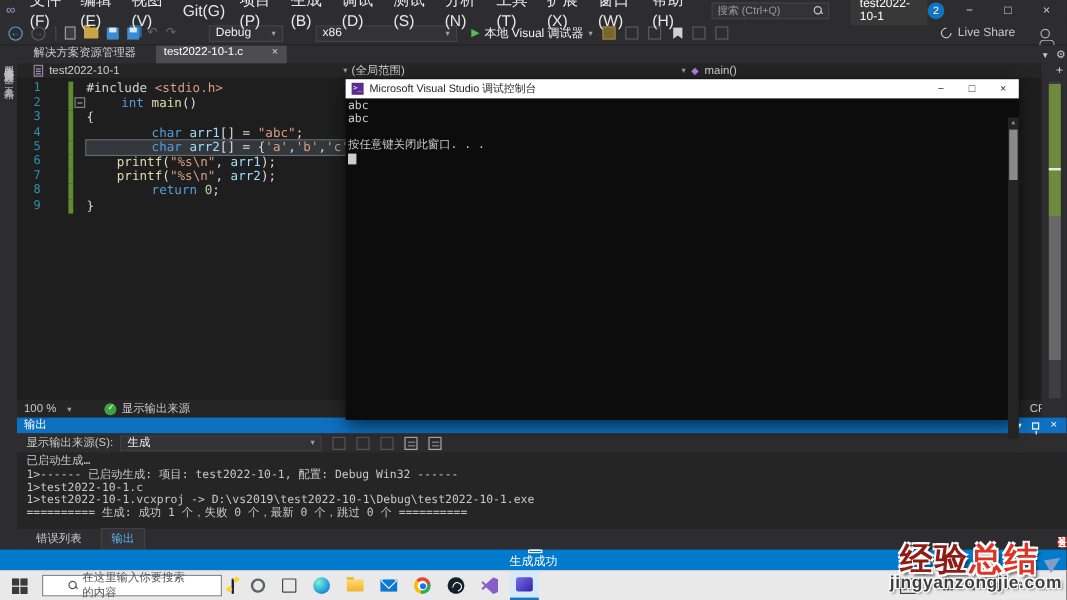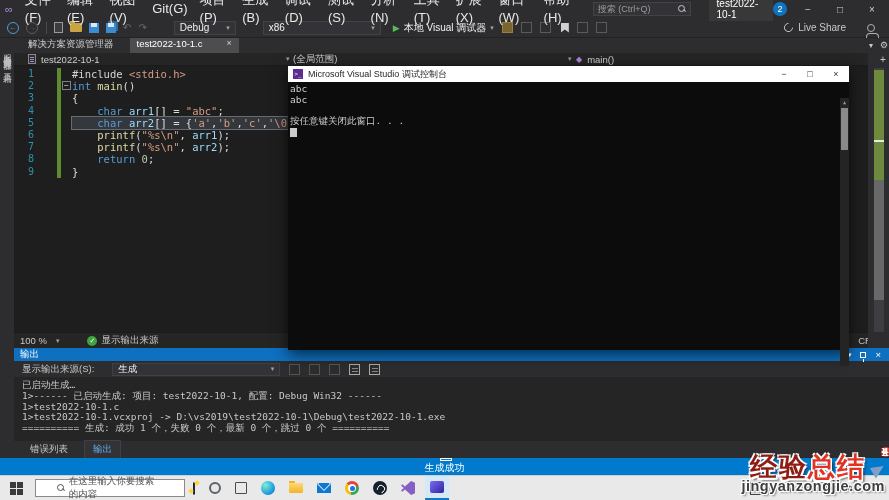--- a/index.html
+++ b/index.html
@@ -72,21 +72,21 @@
   
   .editor{position:absolute;left:14px;top:66px;width:854px;height:266px;background:#1e1e1e;padding-top:2px;}
   .cline{display:flex;height:12.2px;line-height:12.2px;font-family:"DejaVu Sans Mono","Liberation Mono",monospace;font-size:10.5px;}
   .lnum{width:20px;text-align:right;color:#2b91af;font-size:10px;}
   .gsp{width:23px;}
   .gbar{width:4px;background:#618b2f;}
   .fold{width:9px;height:9px;margin:1px 1px 0 1px;font-size:8px;line-height:7px;text-align:center;color:#c8c8c8;}
   .fold.on{border:1px solid #808080;}
   .ltext{white-space:pre;}
   .ltext.cur{background:#34383d;outline:1px solid #666c73;}
-  .tk-pp{color:#d4d4d4;} .tk-kw{color:#569cd6;} .tk-fn{color:#dcdcaa;}
+  .tk-pp{color:#d4d4d4;} .tk-kw{color:#569cd6;padding-left:29px;} .tk-fn{color:#dcdcaa;}
   .tk-id{color:#9cdcfe;} .tk-str{color:#d69d85;} .tk-num{color:#b5cea8;} .tk-pl{color:#dcdcdc;}
 
   
   .edstatus{position:absolute;left:14px;top:332px;width:875px;height:16px;background:#252526;display:flex;align-items:center;font-size:9.5px;color:#c8c8c8;border-top:1px solid #1b1b1c;}
   .zoomdd{display:flex;align-items:center;gap:5px;margin-left:6px;}
   .health{display:flex;align-items:center;gap:4px;margin-left:28px;}
   .chk{width:10px;height:10px;border-radius:50%;background:#3fa33f;color:#fff;font-size:7px;line-height:10px;text-align:center;}
   .crlf{position:absolute;right:6px;color:#c8c8c8;}
 
   
@@ -111,21 +111,21 @@
   .cthumb{position:absolute;left:1px;top:10px;width:7px;height:42px;background:#8a8a8a;}
 
   
   .outhead{position:absolute;left:14px;top:348px;width:875px;height:13px;background:#0e70c0;color:#fff;display:flex;align-items:center;font-size:9.5px;z-index:2;}
   .outhead .t{margin-left:6px;}
   .outhead .hicons{margin-left:auto;display:flex;align-items:center;gap:9px;padding-right:8px;}
   .pin{width:6px;height:6px;border:1px solid #fff;position:relative;}
   .pin::after{content:"";position:absolute;left:2px;top:6px;width:1px;height:3px;background:#fff;}
   .outtools{position:absolute;left:14px;top:361px;width:875px;height:16px;background:#2d2d30;display:flex;align-items:center;font-size:9.5px;color:#c8c8c8;}
   .outtools .lbl{margin-left:8px;}
-  .srcdd{display:flex;align-items:center;width:168px;height:13px;background:#333337;border:1px solid #3f3f46;margin-left:18px;padding:0 5px;color:#f1f1f1;}
+  .srcdd{display:flex;align-items:center;width:168px;height:13px;background:#333337;border:1px solid #3f3f46;margin-left:6px;padding:0 5px;color:#f1f1f1;}
   .srcdd .v{flex:1;}
   .obtn{width:11px;height:11px;border:1px solid #555;margin-left:9px;}
   .obtn.lit{border-color:#aaa;background:linear-gradient(#888,#888) 2px 3px/6px 1px no-repeat,linear-gradient(#888,#888) 2px 6px/6px 1px no-repeat;}
   .outbody{position:absolute;left:14px;top:377px;width:875px;height:64px;background:#252526;padding:3px 0 0 8px;font-family:"DejaVu Sans Mono","Liberation Mono",monospace;font-size:9.5px;color:#c8c8c8;}
   .out-line{height:10.8px;line-height:10.8px;white-space:pre;}
   .btabs{position:absolute;left:14px;top:441px;width:875px;height:17px;background:#2d2d30;display:flex;align-items:center;font-size:9.5px;}
   .btab{padding:2px 8px;color:#c8c8c8;margin-left:8px;}
   .btab.active{background:#333337;border:1px solid #3f3f46;color:#5fb2f2;}
 
   

